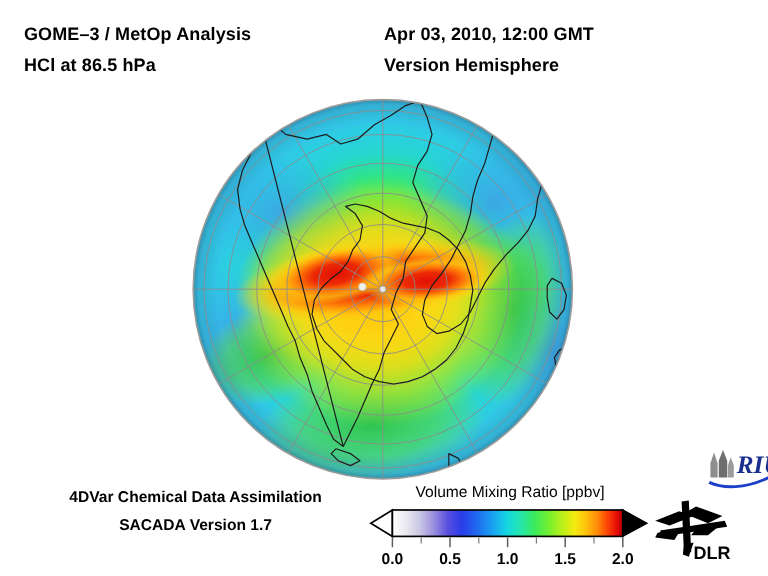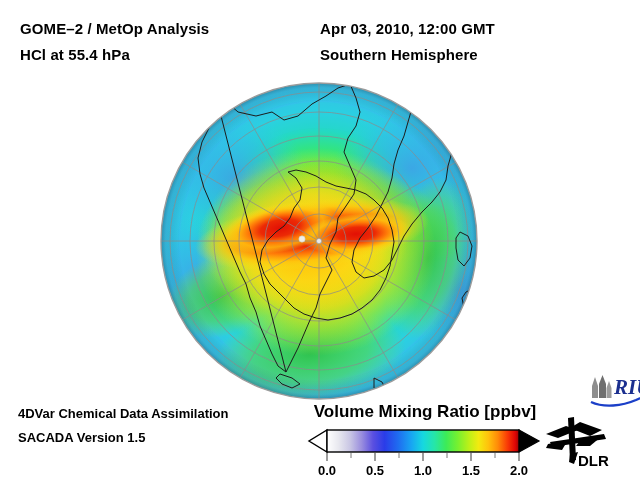--- a/index.html
+++ b/index.html
@@ -53,32 +53,33 @@
     position: absolute;
     left: 18px;
     top: 402px;
     width: 290px;
   }
   .ftr-line {
     font-size: 13px;
     font-weight: bold;
     line-height: 24px;
     white-space: nowrap;
+    text-align: center;
   }
 
   
   #colorbar-block {
     position: absolute;
     left: 305px;
     top: 402px;
     width: 240px;
   }
   #cb-title {
-    font-size: 17px;
-    font-weight: bold;
+    font-size: 13px;
+    font-weight: normal;
     text-align: center;
     white-space: nowrap;
     margin-bottom: 5px;
   }
   #cb-svg { display: block; }
 
   
   #logo-riu {
     position: absolute;
     left: 588px;
@@ -91,27 +92,27 @@
     left: 544px;
     top: 414px;
     width: 68px;
     height: 58px;
   }
 </style>
 </head>
 <body>
 
 <div id="header-left">
-  <div class="hdr-line">GOME–2 / MetOp Analysis</div>
-  <div class="hdr-line">HCl at 55.4 hPa</div>
+  <div class="hdr-line">GOME–3 / MetOp Analysis</div>
+  <div class="hdr-line">HCl at 86.5 hPa</div>
 </div>
 
 <div id="header-right">
   <div class="hdr-line">Apr 03, 2010, 12:00 GMT</div>
-  <div class="hdr-line">Southern Hemisphere</div>
+  <div class="hdr-line">Version Hemisphere</div>
 </div>
 
 <div id="globe-wrap">
   <svg id="globe-svg" width="318" height="318" viewBox="0 0 318 318">
     <defs>
       <clipPath id="diskClip">
         <circle cx="159" cy="159" r="158"></circle>
       </clipPath>
 
       <radialGradient id="gBase" cx="50%" cy="50%" r="50%">
@@ -250,21 +251,21 @@
       <circle cx="159" cy="159" r="2.6" fill="#e8e8e8" stroke="#9a9a9a" stroke-width="0.6"></circle>
       <circle cx="142" cy="157" r="3.2" fill="#f0f0e8" stroke="#c0c0b8" stroke-width="0.5"></circle>
     </g>
 
     <circle cx="159" cy="159" r="158" fill="none" stroke="#9b9b9b" stroke-width="1.4"></circle>
   </svg>
 </div>
 
 <div id="footer-left">
   <div class="ftr-line">4DVar Chemical Data Assimilation</div>
-  <div class="ftr-line">SACADA Version 1.5</div>
+  <div class="ftr-line">SACADA Version 1.7</div>
 </div>
 
 <div id="colorbar-block">
   <div id="cb-title">Volume Mixing Ratio [ppbv]</div>
   <svg id="cb-svg" width="240" height="52" viewBox="0 0 240 52">
     <defs>
       <linearGradient id="cbGrad" x1="0%" y1="0%" x2="100%" y2="0%">
           <stop offset="0%" stop-color="#ffffff"></stop>
           <stop offset="6%" stop-color="#e8e8ef"></stop>
           <stop offset="12%" stop-color="#c9c6e4"></stop>

